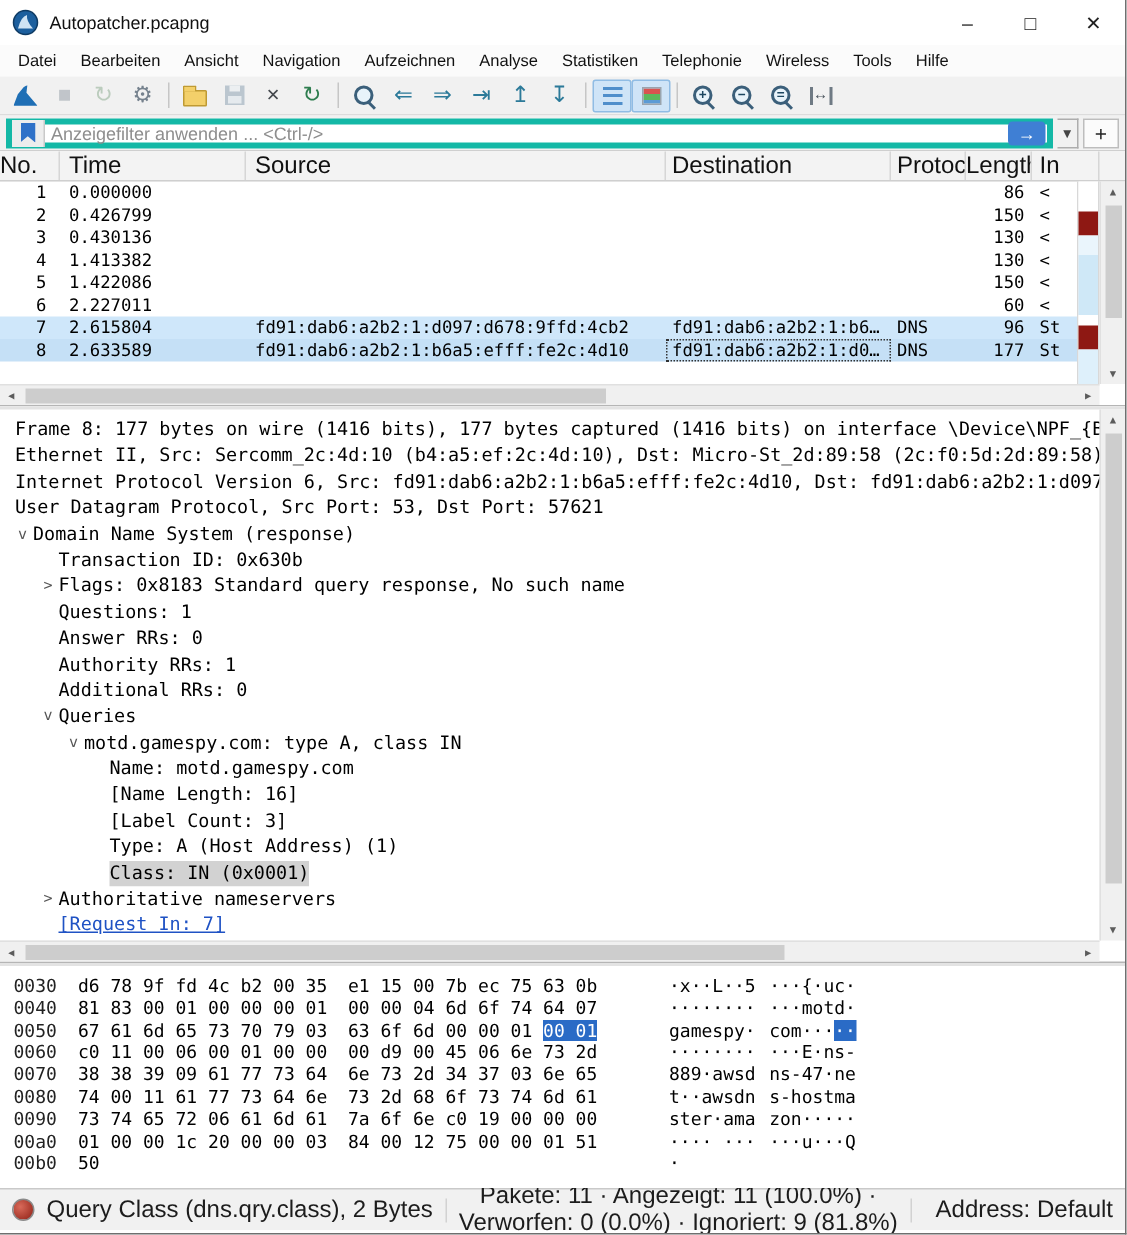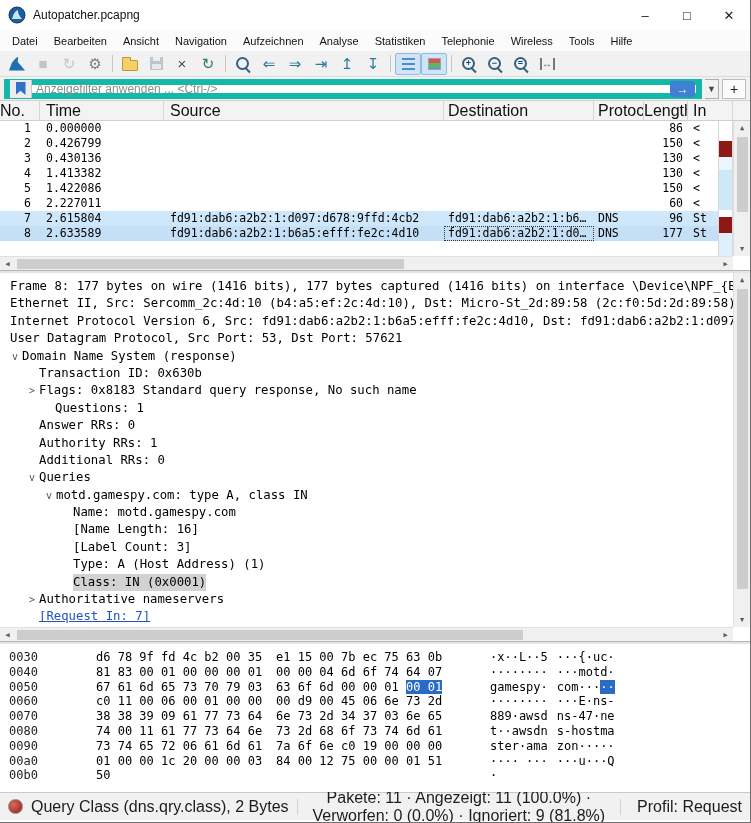--- a/index.html
+++ b/index.html
@@ -36,21 +36,21 @@
   .ic-mag::before{content:"";position:absolute;left:1px;top:1px;width:9px;height:9px;border:2px solid #3b5f7a;border-radius:50%;background:#e8f3fa;}
   .ic-mag::after{content:"";position:absolute;right:0;bottom:1px;width:7px;height:2px;background:#3b5f7a;transform:rotate(45deg);}
   .ic-mag i{position:absolute;left:3px;top:2px;width:9px;text-align:center;font:bold 9px/10px "Liberation Sans",sans-serif;font-style:normal;color:#1c4660;}
   .ic-autoscroll{position:relative;width:13px;height:12px;
      background:linear-gradient(to bottom,#4f8ecb 0 2px,transparent 2px 5px,#4f8ecb 5px 7px,transparent 7px 10px,#4f8ecb 10px 12px);}
   .ic-colorize{width:13px;height:12px;background:linear-gradient(to bottom,#d9534f 0 4px,#5cb85c 4px 8px,#5b9bd5 8px 12px);border:1px solid #9aa4ad;}
   .ic-cols{width:15px;height:12px;border-left:2px solid #6f7a84;border-right:2px solid #6f7a84;display:flex;align-items:center;justify-content:center;font-size:10px;color:#49535c;}
 
   
   .filterbar{height:24px;background:#f1f1f1;border-bottom:1px solid #cfcfcf;display:flex;align-items:center;padding:1px 4px;gap:3px;}
-  .filter-field{flex:1;height:20px;background:#fff;border:6px solid #14b8a6;display:flex;align-items:center;}
+  .filter-field{flex:1;height:20px;background:#fff;border:4px solid #14b8a6;display:flex;align-items:center;}
   .bookmark-btn{width:22px;height:18px;background:#ededed;border-right:1px solid #c9c9c9;display:flex;align-items:center;justify-content:center;}
   .bookmark-icon{width:10px;height:13px;background:#2f71c8;clip-path:polygon(0 0,100% 0,100% 100%,50% 68%,0 100%);}
   .filter-input{flex:1;border:none;outline:none;height:16px;font:12px "Liberation Sans",sans-serif;color:#333;padding:0 4px;background:transparent;}
   .filter-input::placeholder{color:#8e8e8e;}
   .apply-btn{width:25px;height:16px;margin-right:1px;background:#3f7fd4;border-radius:3px;color:#fff;display:flex;align-items:center;justify-content:center;font-size:12px;font-weight:bold;}
   .caret-btn{width:14px;height:20px;background:#f1f1f1;border:1px solid #adadad;border-left:none;display:flex;align-items:center;justify-content:center;font-size:9px;color:#444;}
   .plus-btn{width:24px;height:20px;border:1px solid #bdbdbd;background:#fbfbfb;display:flex;align-items:center;justify-content:center;font-size:14px;color:#222;}
 
   
   .plist{position:relative;height:170px;background:#fff;border-bottom:1px solid #b5b5b5;}
@@ -88,21 +88,21 @@
   .dt-line{height:17.4px;line-height:17.4px;font-size:12.3px;white-space:nowrap;overflow:hidden;display:flex;}
   .dt-exp{width:14px;flex:0 0 auto;text-align:center;color:#555;font-size:10px;}
   .dt-txt{white-space:pre;}
   .dt-line.selected .dt-txt{background:#d2d2d2;}
   .dt-line.link .dt-txt{color:#1f52c4;text-decoration:underline;}
 
   
   .bytes{position:relative;height:150px;background:#fff;border-top:2px solid #e3e3e3;padding-top:6px;}
   .hx-row{display:flex;height:14.8px;line-height:14.8px;font-size:12px;white-space:pre;}
   .hx-off{width:52px;padding-left:9px;color:#222;flex:0 0 auto;}
-  .hx-hex{width:172px;flex:0 0 auto;margin-left:44px;}
+  .hx-hex{width:172px;flex:0 0 auto;}
   .hx-hex2{margin-left:8px;}
   .hx-asc{flex:0 0 auto;}
   .hx-asc1{margin-left:42px;}
   .hx-asc2{margin-left:9px;}
   .hx-sel{background:#2a6bc6;color:#fff;}
 
   
   .statusbar{height:28px;background:#f1f1f1;border-top:1px solid #c9c9c9;display:flex;align-items:center;padding:0 8px;font-size:16px;color:#1c1c1c;}
   .expert-btn{width:15px;height:15px;border-radius:50%;background:radial-gradient(circle at 35% 35%,#d96a5a,#8e1f14);border:1px solid #8a8a8a;margin-right:8px;flex:0 0 auto;}
   .sb-sep{width:1px;height:16px;background:#d2d2d2;margin:0 8px;}
@@ -334,21 +334,21 @@
         <span class="dt-txt">Domain Name System (response)</span>
       </div>
       <div class="dt-line" style="padding-left: 25px;">
         <span class="dt-exp"></span>
         <span class="dt-txt">Transaction ID: 0x630b</span>
       </div>
       <div class="dt-line" style="padding-left: 25px;">
         <span class="dt-exp">&gt;</span>
         <span class="dt-txt">Flags: 0x8183 Standard query response, No such name</span>
       </div>
-      <div class="dt-line" style="padding-left: 25px; margin-left: 16px;">
+      <div class="dt-line" style="padding-left: 25px;">
         <span class="dt-exp"></span>
         <span class="dt-txt">Questions: 1</span>
       </div>
       <div class="dt-line" style="padding-left: 25px;">
         <span class="dt-exp"></span>
         <span class="dt-txt">Answer RRs: 0</span>
       </div>
       <div class="dt-line" style="padding-left: 25px;">
         <span class="dt-exp"></span>
         <span class="dt-txt">Authority RRs: 1</span>
@@ -424,14 +424,14 @@
       <div class="hx-row"><span class="hx-off">00b0</span><span class="hx-hex">50</span><span class="hx-hex hx-hex2"></span><span class="hx-asc hx-asc1">·</span><span class="hx-asc hx-asc2"></span></div>
     </div>
 </div>
 
 <div class="statusbar">
   <span class="expert-btn"></span>
   <span>Query Class (dns.qry.class), 2 Bytes</span>
   <span class="sb-sep"></span>
   <span class="sb-center">Pakete: 11 · Angezeigt: 11 (100.0%) · Verworfen: 0 (0.0%) · Ignoriert: 9 (81.8%)</span>
   <span class="sb-sep"></span>
-  <span class="sb-right">Profil: Request</span>
+  <span class="sb-right">Address: Default</span>
 </div>
 
 </body></html>

